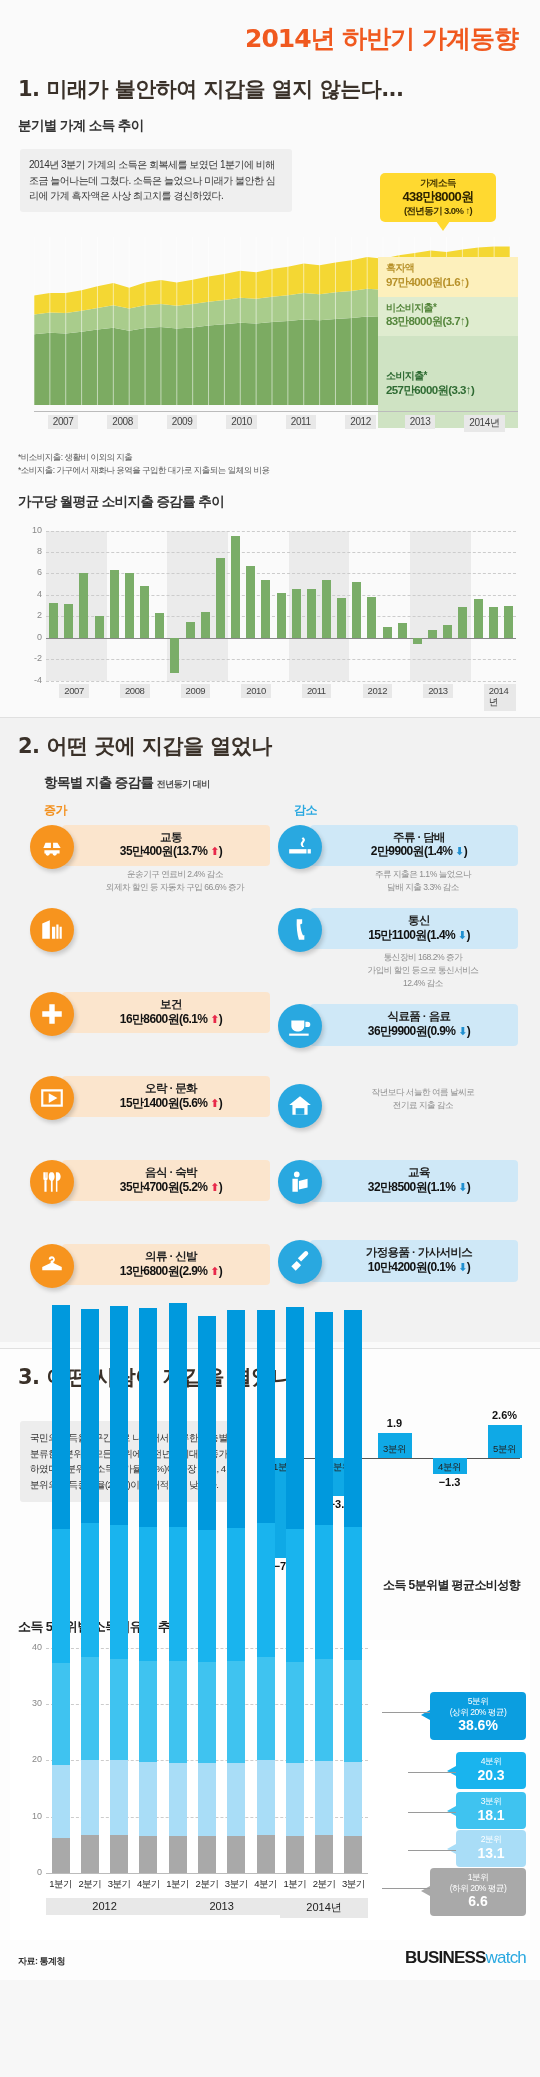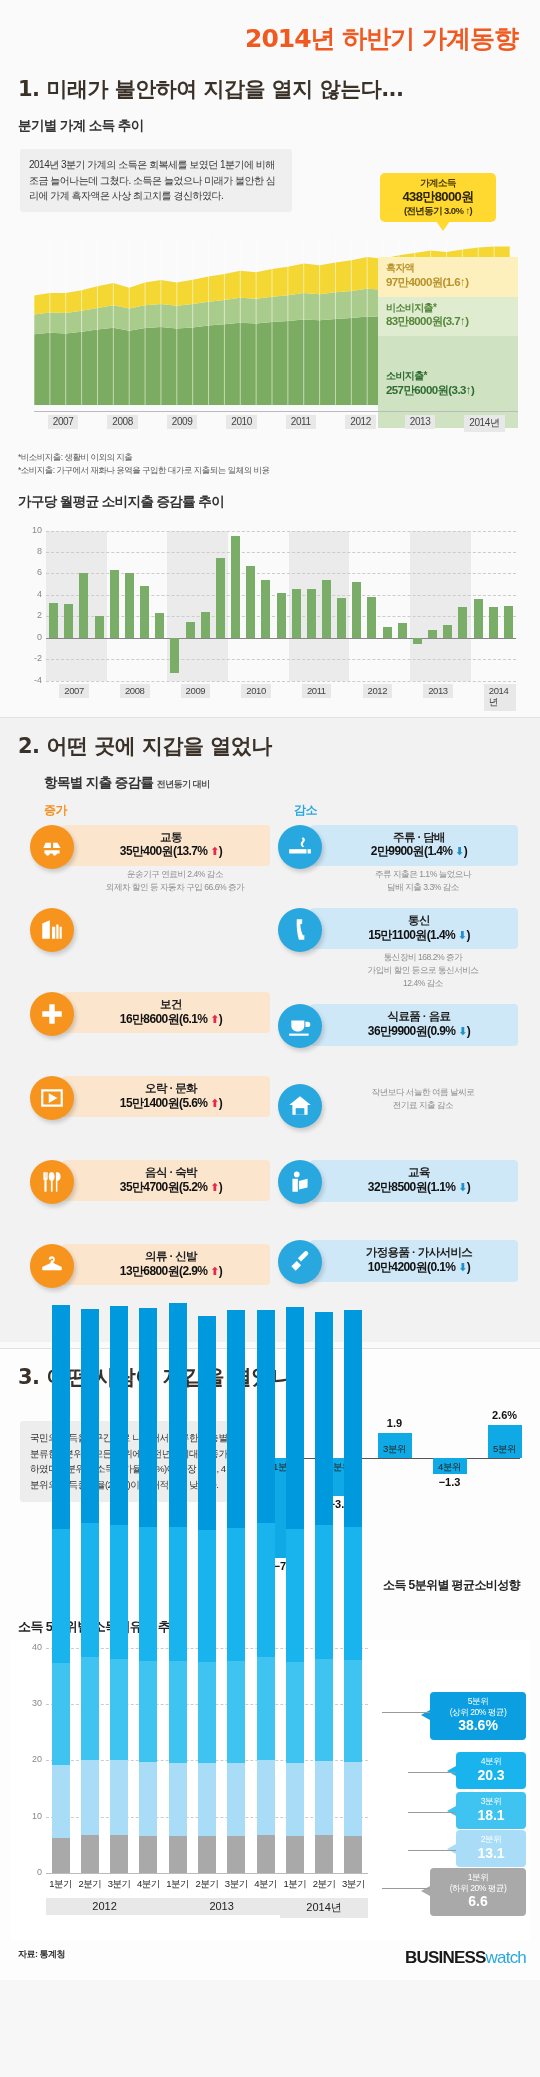--- a/index.html
+++ b/index.html
@@ -134,21 +134,21 @@
     content:""; position:absolute; left:-9px; top:38%;
     border-top:5px solid transparent; border-bottom:5px solid transparent;
   }
   .cal.c5 { background:#0b9ee0; } .cal.c5:before{ border-right:9px solid #0b9ee0;}
   .cal.c4 { background:#19b4ee; width:70px;} .cal.c4:before{ border-right:9px solid #19b4ee;}
   .cal.c3 { background:#3fc3f0; width:70px;} .cal.c3:before{ border-right:9px solid #3fc3f0;}
   .cal.c2 { background:#a9ddf7; width:70px;} .cal.c2:before{ border-right:9px solid #a9ddf7;}
   .cal.c2 .t,.cal.c2 .v{ color:#fff;}
   .cal.c1 { background:#a9a9a9; } .cal.c1:before{ border-right:9px solid #a9a9a9;}
   .lead { position:absolute; height:1.5px; background:#9a9a9a; }
-  .footer { display:flex; align-items:flex-start; justify-content:space-between; padding:8px 14px 12px 18px;}
+  .footer { display:flex; align-items:flex-end; justify-content:space-between; padding:8px 14px 12px 18px;}
   .src { font-size:9px; font-weight:bold; color:#333; letter-spacing:-0.5px;}
   .logo { font-size:17px; letter-spacing:-0.8px; }
   .logo b { color:#1a1a1a; font-weight:bold; }
   .logo i { color:#29a8e0; font-style:normal; }
   .hr { height:1px; background:#e0e0e0; margin:6px 0 0; }
 </style>
 </head>
 <body>
 
 <div class="page">

